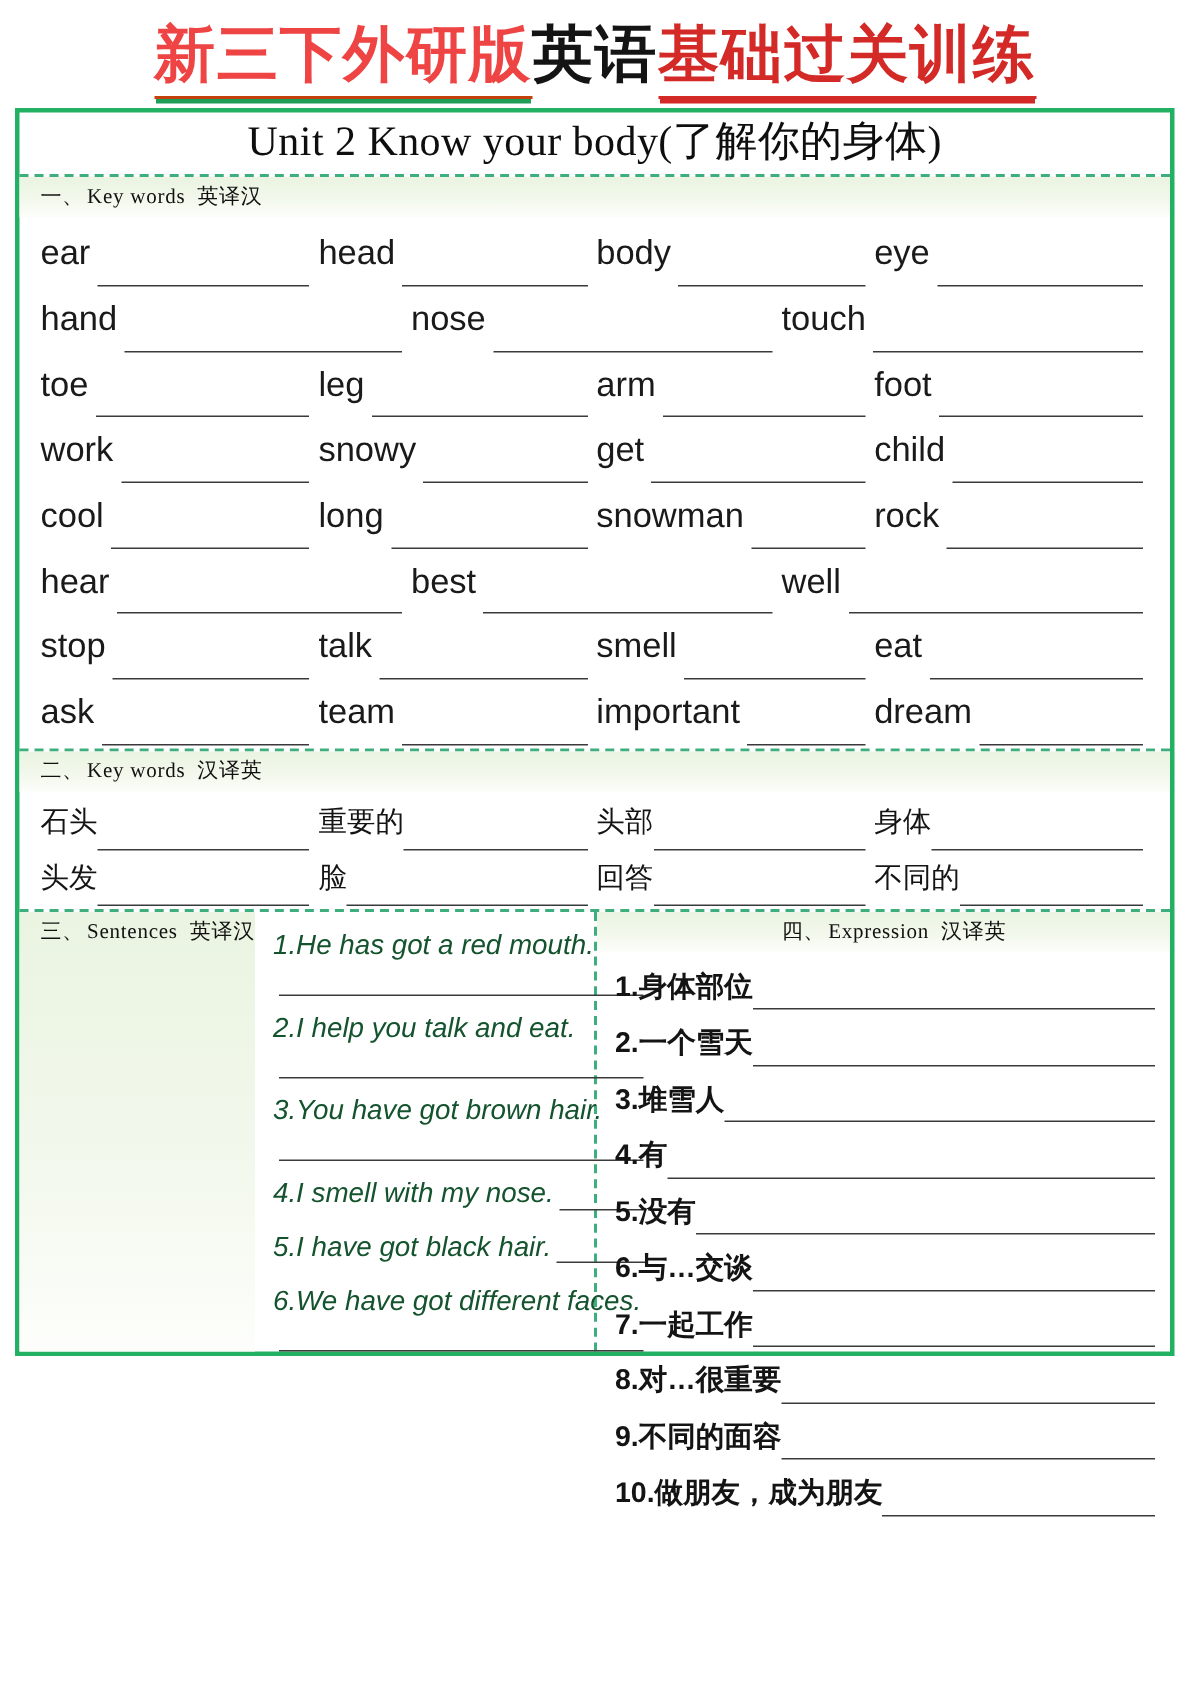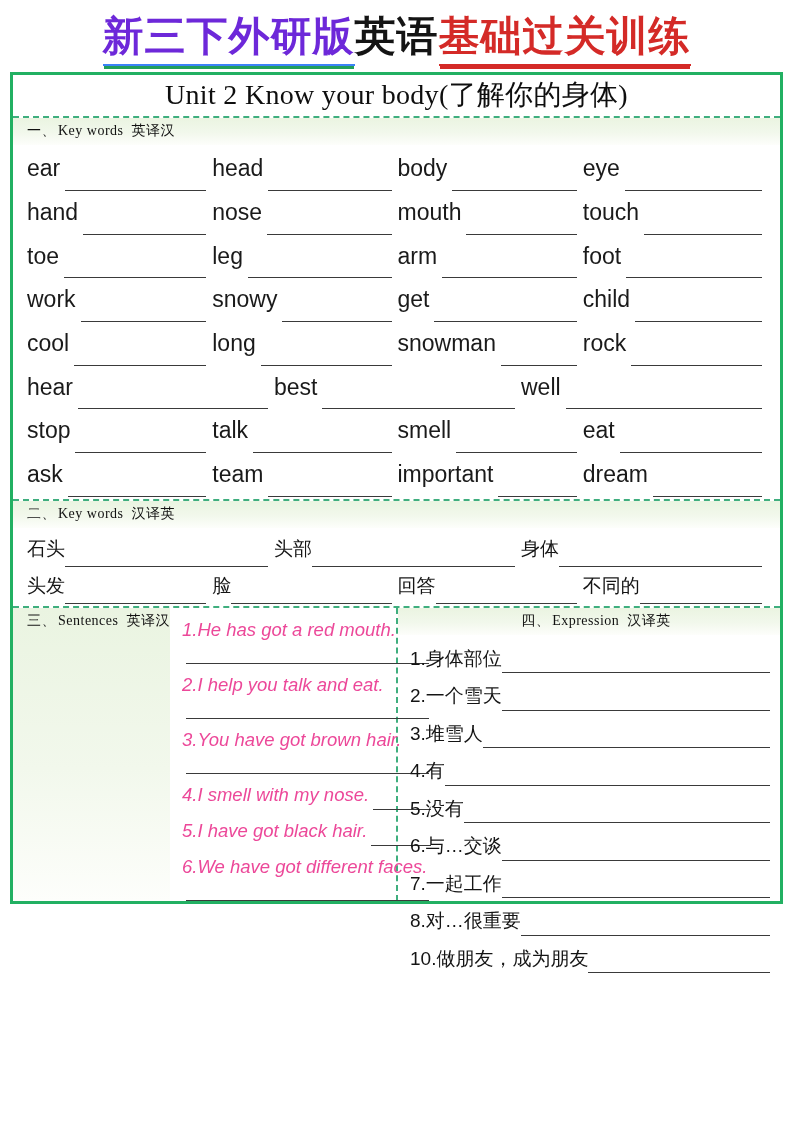--- a/index.html
+++ b/index.html
@@ -31,22 +31,22 @@
   }
   .banner-seg {
     font-family: "Liberation Serif", "DejaVu Serif", serif;
     font-size: 41px;
     font-weight: bold;
     letter-spacing: 1px;
     line-height: 1;
     padding-bottom: 7px;
   }
   .banner-seg.green {
-    color: #6d28d9;
-    border-bottom: 2px solid #3b82f6;
+    color: #ef4444;
+    border-bottom: 2px solid #c2410c;
     box-shadow: 0 4px 0 -1px #1f9e5a;
   }
   .banner-seg.black {
     color: #141414;
   }
   .banner-seg.red {
     color: #d42a27;
     border-bottom: 2px solid #d42a27;
     box-shadow: 0 4px 0 -1px #d42a27;
   }
@@ -154,42 +154,43 @@
   .sec-body {
     flex: 1 1 auto;
     padding: 1px 10px 0 12px;
     display: flex;
     flex-direction: column;
   }
 
   
   .sent {
     display: flex;
-    align-items: flex-end;
+    align-items: center;
     font-style: italic;
     font-size: 18.5px;
-    color: #ec4899;
+    color: #14532d;
     line-height: 1.55;
     margin-top: 7px;
   }
   .sent .txt { white-space: nowrap; padding-right: 4px; }
   .answer-line {
     border-bottom: 1.6px solid #3a3a3a;
     height: 34px;
     margin: 0 2px 0 4px;
   }
 
   
   .expr {
     display: flex;
     align-items: flex-end;
     font-size: 19px;
     color: #141414;
     line-height: 1.5;
     margin-top: 9px;
+    font-weight: bold;
   }
   .expr .txt { white-space: nowrap; }
 </style>
 </head>
 <body>
 
 <div class="banner">
   <div class="banner-inner">
     <span class="banner-seg green">新三下外研版</span>
     <span class="banner-seg black">英语</span>
@@ -228,24 +229,20 @@
       <div class="word-row">
         <div class="word-cell">
           <span class="w-en">hand</span>
           <span class="blank"></span>
         </div>
         <div class="word-cell">
           <span class="w-en">nose</span>
           <span class="blank"></span>
         </div>
         <div class="word-cell">
-          <span class="w-en">mouth</span>
-          <span class="blank"></span>
-        </div>
-        <div class="word-cell">
           <span class="w-en">touch</span>
           <span class="blank"></span>
         </div>
       </div>
       <div class="word-row">
         <div class="word-cell">
           <span class="w-en">toe</span>
           <span class="blank"></span>
         </div>
         <div class="word-cell">
@@ -354,20 +351,24 @@
   <div class="sec-head">
     <span class="idx">二、</span><span>Key words</span><span class="cn">汉译英</span>
   </div>
   <div class="word-grid" id="grid-s2">
       <div class="word-row">
         <div class="word-cell">
           <span class="w-cn">石头</span>
           <span class="blank"></span>
         </div>
         <div class="word-cell">
+          <span class="w-cn">重要的</span>
+          <span class="blank"></span>
+        </div>
+        <div class="word-cell">
           <span class="w-cn">头部</span>
           <span class="blank"></span>
         </div>
         <div class="word-cell">
           <span class="w-cn">身体</span>
           <span class="blank"></span>
         </div>
       </div>
       <div class="word-row">
         <div class="word-cell">
@@ -460,20 +461,24 @@
           </div>
           <div class="expr">
             <span class="txt">7.一起工作</span>
             <span class="blank"></span>
           </div>
           <div class="expr">
             <span class="txt">8.对…很重要</span>
             <span class="blank"></span>
           </div>
           <div class="expr">
+            <span class="txt">9.不同的面容</span>
+            <span class="blank"></span>
+          </div>
+          <div class="expr">
             <span class="txt">10.做朋友，成为朋友</span>
             <span class="blank"></span>
           </div>
         </div>
     </div>
 
   </div>
 </div>
 
 </body></html>

